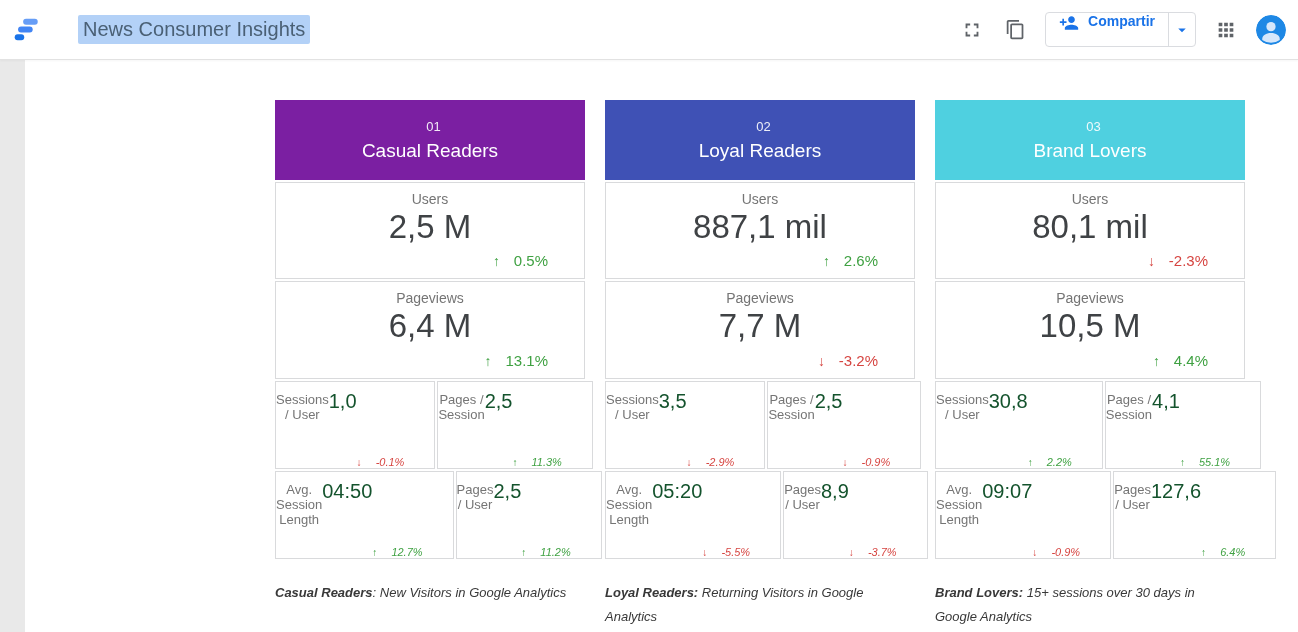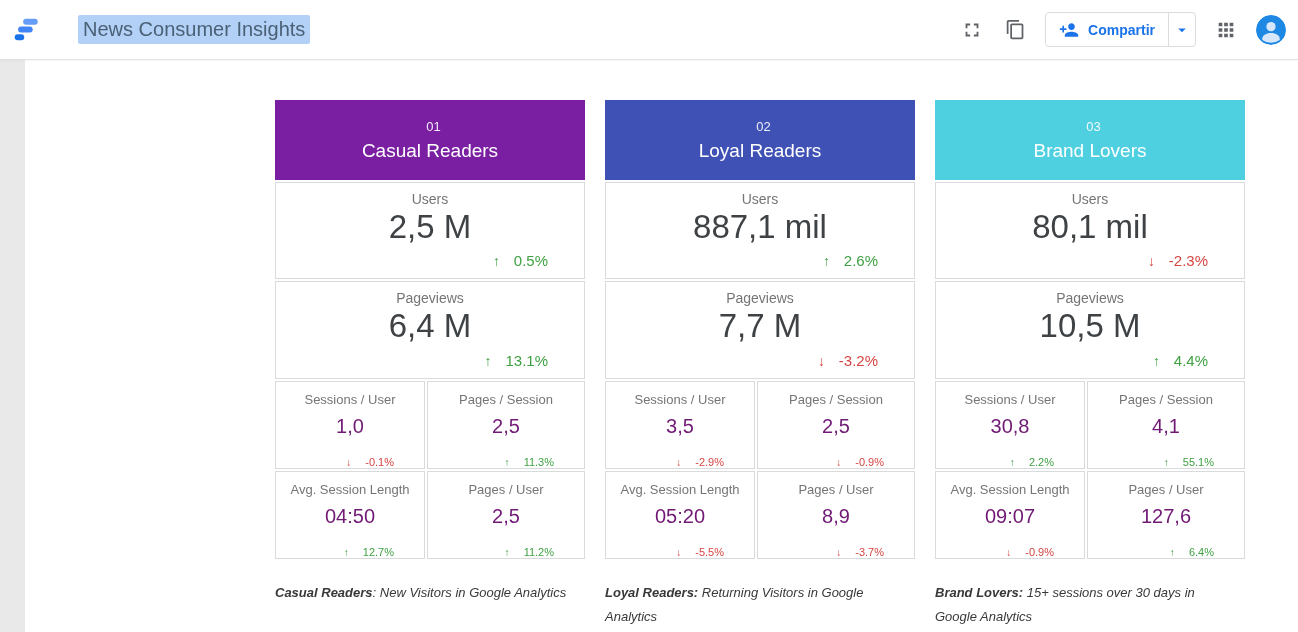--- a/index.html
+++ b/index.html
@@ -13,46 +13,46 @@
     border-bottom:1px solid #e2e2e2; box-shadow:0 1px 2px rgba(0,0,0,.04); z-index:5;gap:24px;
   }
   .logo { width:28px; height:28px; display:inline-flex; align-items:center; justify-content:center; cursor:pointer; }
   .title {
     margin-left:14px; font-size:20px; color:#4a6075; padding:3px 5px; border-radius:2px;
     background:var(--selection,#b3d1f7); white-space:nowrap; cursor:text;
   }
   .topbar-right { margin-left:auto; display:flex; align-items:center; gap:17px; }
   .icon-btn { background:none; border:none; width:26px; height:26px; display:inline-flex; align-items:center; justify-content:center; cursor:pointer; color:#5f6368; }
   .share { display:flex; align-items:stretch; height:35px; border:1px solid #dadce0; border-radius:4px; background:#fff; color:var(--accent,#1a73e8); overflow:hidden; }
-  .share-main { display:flex; align-items:center; gap:9px; padding:0 13px; background:none; border:none; color:inherit; font-family:inherit; font-size:14px; font-weight:bold; cursor:pointer; }
+  .share-main { display:flex; align-items:flex-start; gap:9px; padding:0 13px; background:none; border:none; color:inherit; font-family:inherit; font-size:14px; font-weight:bold; cursor:pointer; }
   .share-caret { display:flex; align-items:center; justify-content:center; width:27px; background:none; border:none; border-left:1px solid #dadce0; color:inherit; cursor:pointer; }
   .avatar { width:30px; height:30px; border-radius:50%; overflow:hidden; display:inline-flex; cursor:pointer; }
 
   
   .left-strip { position:absolute; top:60px; left:0; width:25px; bottom:0; background:#e9e9e9; }
 
   .card { position:absolute; top:100px; width:310px; display:flex; flex-direction:column; gap:2px; }
   .c1 { left:275px; } .c2 { left:605px; } .c3 { left:935px; }
 
   .card-head { height:80px; display:flex; flex-direction:column; justify-content:center; gap:6px; text-align:center; color:#fff; cursor:pointer; }
   .card-num { font-size:13px; opacity:.9;margin-left:7px; }
   .card-title { font-size:19px; }
 
   .metric { height:97px; border:1px solid #d9dadc; background:#fff; display:flex; flex-direction:column; cursor:pointer; }
   .metric.m2 { height:98px; }
   .metric-label { font-size:14px; color:#757575; text-align:center; margin-top:8px; }
   .metric-value { font-size:33px; color:#3f4245; text-align:center; margin-top:1px; line-height:1.15; }
   .metric .delta { margin:auto 36px 9px auto; font-size:15px; }
 
   .cells { display:flex; gap:2px; height:88px; }
-  .cell { border:1px solid #d9dadc; background:#fff; display:flex; flex-direction:column; cursor:pointer; }
+  .cell { border:1px solid #d9dadc; background:#fff; display:flex; cursor:pointer; }
   .cell.l { flex:0 0 150px; } .cell.r { flex:1; }
   .cell-label { font-size:13px; color:#757575; text-align:center; margin-top:10px; }
-  .cell-value { font-size:20px; color:#701a75; text-align:center; margin-top:8px; }
-  .cell .delta { margin:18px 30px 0 auto; font-size:11px; }
+  .cell-value { font-size:20px; color:#14532d; text-align:center; margin-top:8px; }
+  .cell .delta { margin:18px 30px 0 auto; font-size:11px;font-style:italic; }
 
   .delta { display:inline-flex; align-items:flex-end; gap:14px; white-space:nowrap; }
   .delta[data-dir="up"]   { color:var(--up,#3fa142); }
   .delta[data-dir="down"] { color:var(--down,#d64541); }
   .delta .arrow::before { content:"↑"; font-size:.92em; }
   .delta[data-dir="down"] .arrow::before { content:"↓"; }
 
   .footnote { position:absolute; top:581px; width:292px; font-size:13px; font-style:italic; color:#383838; line-height:24px; }
   .footnote b { font-weight:bold; }
   .f1 { left:275px; } .f2 { left:605px; } .f3 { left:935px; }

